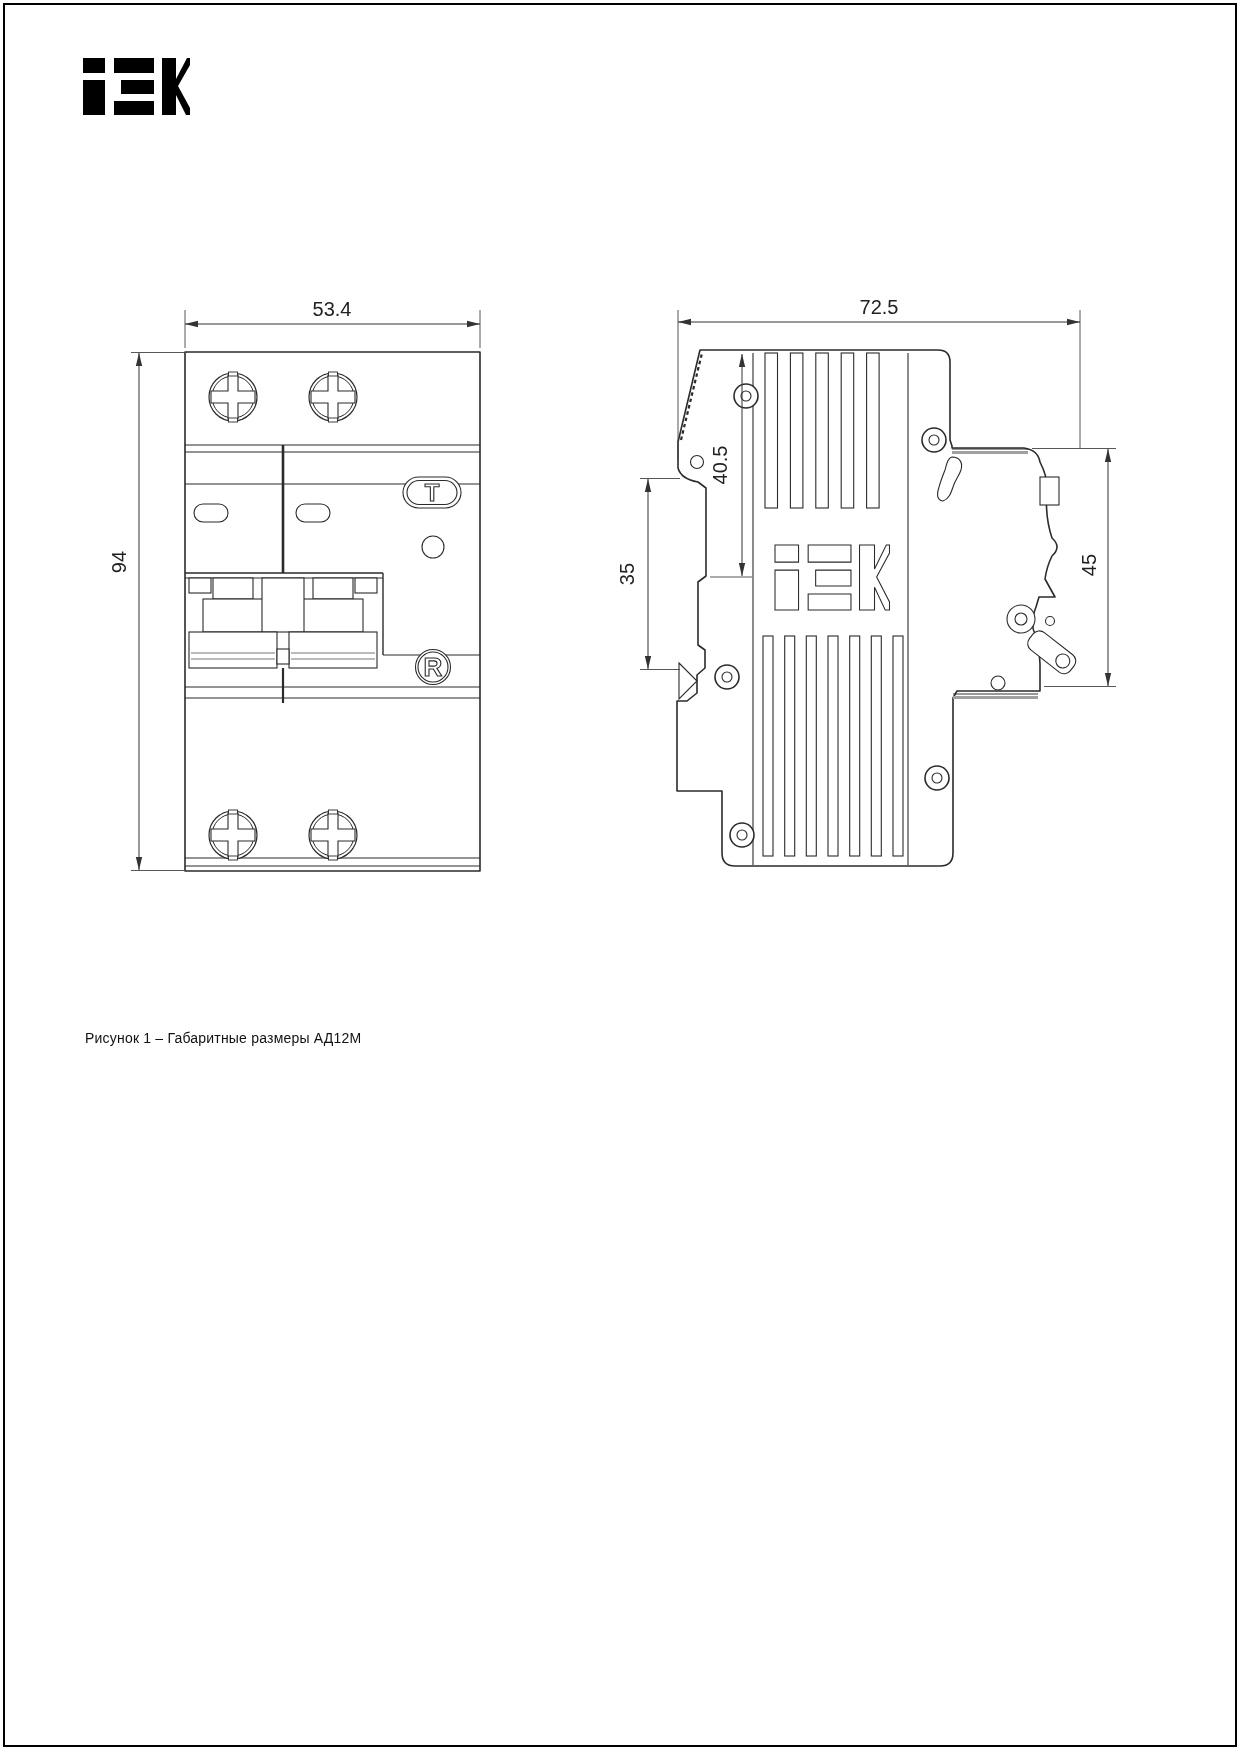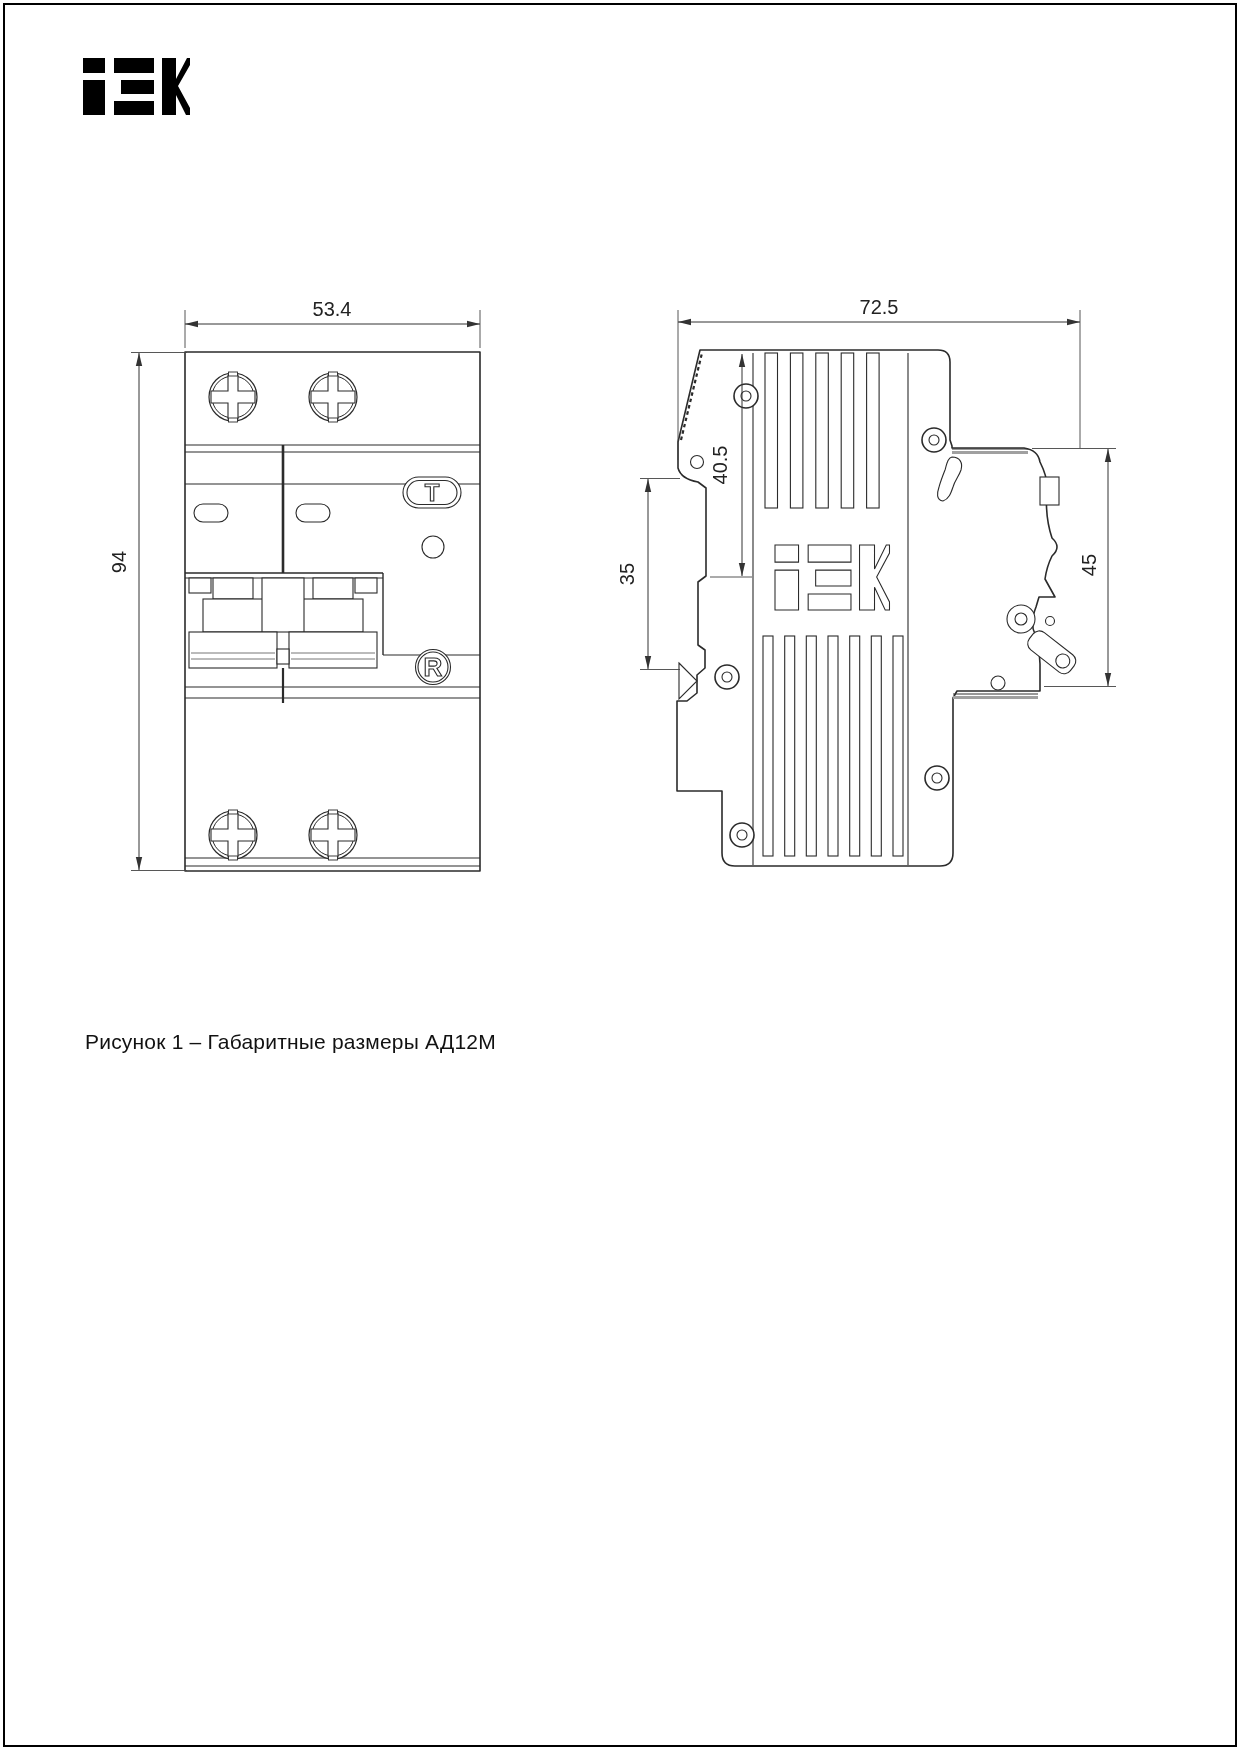--- a/index.html
+++ b/index.html
@@ -13,21 +13,21 @@
   }
   .page-border{
     position:absolute;left:3px;top:3px;right:3px;bottom:3px;
     border:2px solid #000;
     pointer-events:none;
   }
   svg{position:absolute;left:0;top:0;}
   .caption{
     position:absolute;
     left:85px;top:1030px;
-    font-size:21px;
+    font-size:14px;
     color:#111;
     letter-spacing:0.2px;
   }
   text{font-family:"Liberation Sans", sans-serif;}
   .dim-num{font-size:20px;fill:#222;}
   .outline{fill:#fff;stroke:#2b2b2b;stroke-width:1.6;stroke-linejoin:round;}
   .thin{stroke:#2b2b2b;stroke-width:1.1;fill:none;}
   .mid{stroke:#2b2b2b;stroke-width:1.4;fill:none;}
   .wshape{fill:#fff;stroke:#2b2b2b;stroke-width:1.1;}
   .dimline{stroke:#333;stroke-width:1;fill:none;}

